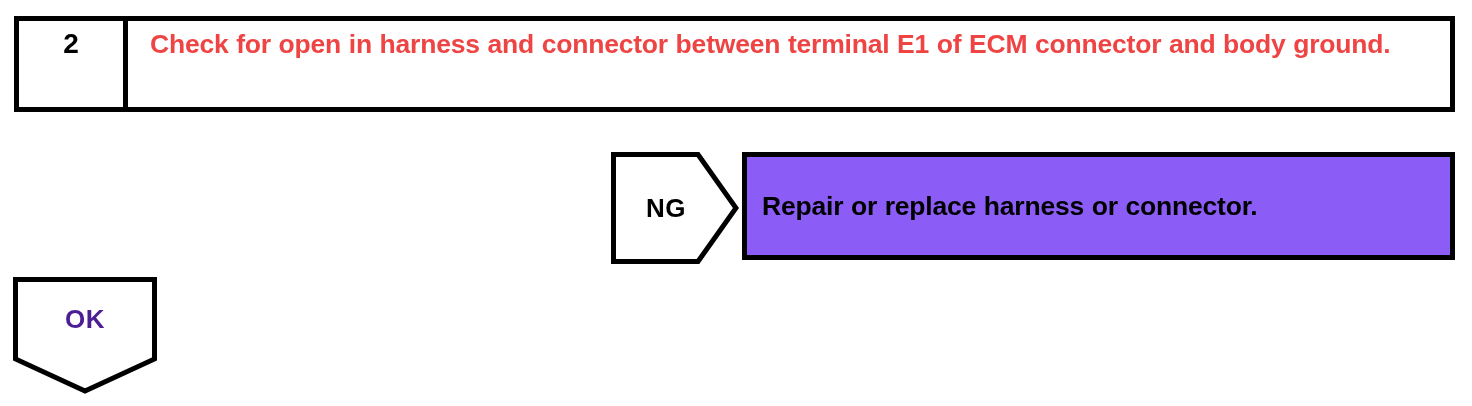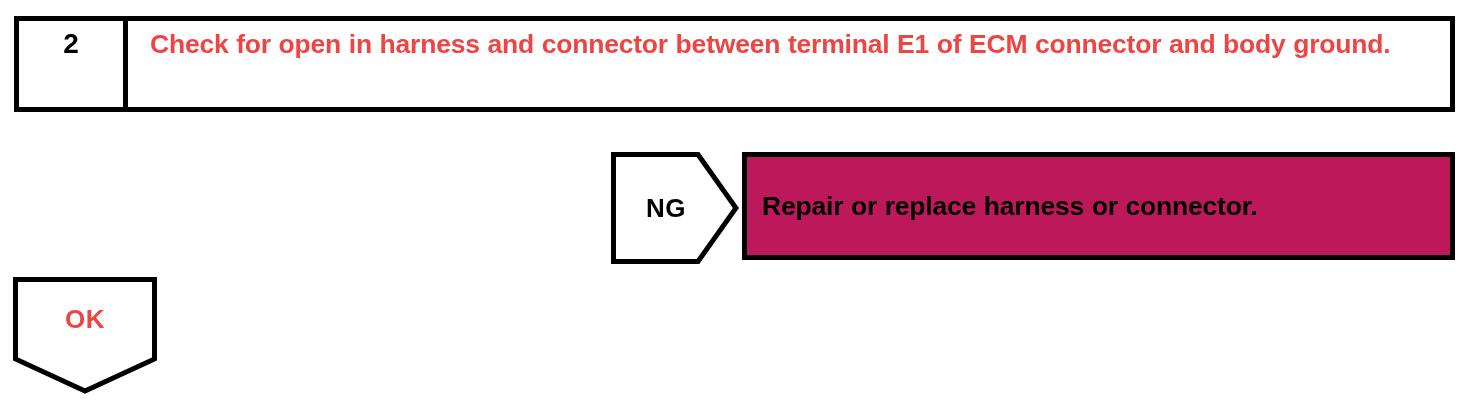--- a/index.html
+++ b/index.html
@@ -101,21 +101,21 @@
 
   
   .repair-box {
     position: absolute;
     left: 742px;
     top: 152px;
     width: 713px;
     height: 108px;
     box-sizing: border-box;
     border: 5px solid #000000;
-    background: #be185d;
+    background: #8b5cf6;
     display: flex;
     align-items: center;
   }
   .repair-text {
     font-size: 26.5px;
     font-weight: bold;
     color: #000000;
     padding-left: 15px;
     letter-spacing: -0.2px;
     word-spacing: 0.5px;
@@ -139,21 +139,21 @@
     position: absolute;
     left: 0;
     top: 0;
     width: 144px;
     height: 84px;
     display: flex;
     align-items: center;
     justify-content: center;
     font-size: 26px;
     font-weight: bold;
-    color: #ef4444;
+    color: #4c1d95;
     letter-spacing: 0.5px;
     box-sizing: border-box;
   }
 </style>
 </head>
 <body>
 
 <div id="canvas">
 
   <div class="step-box">

